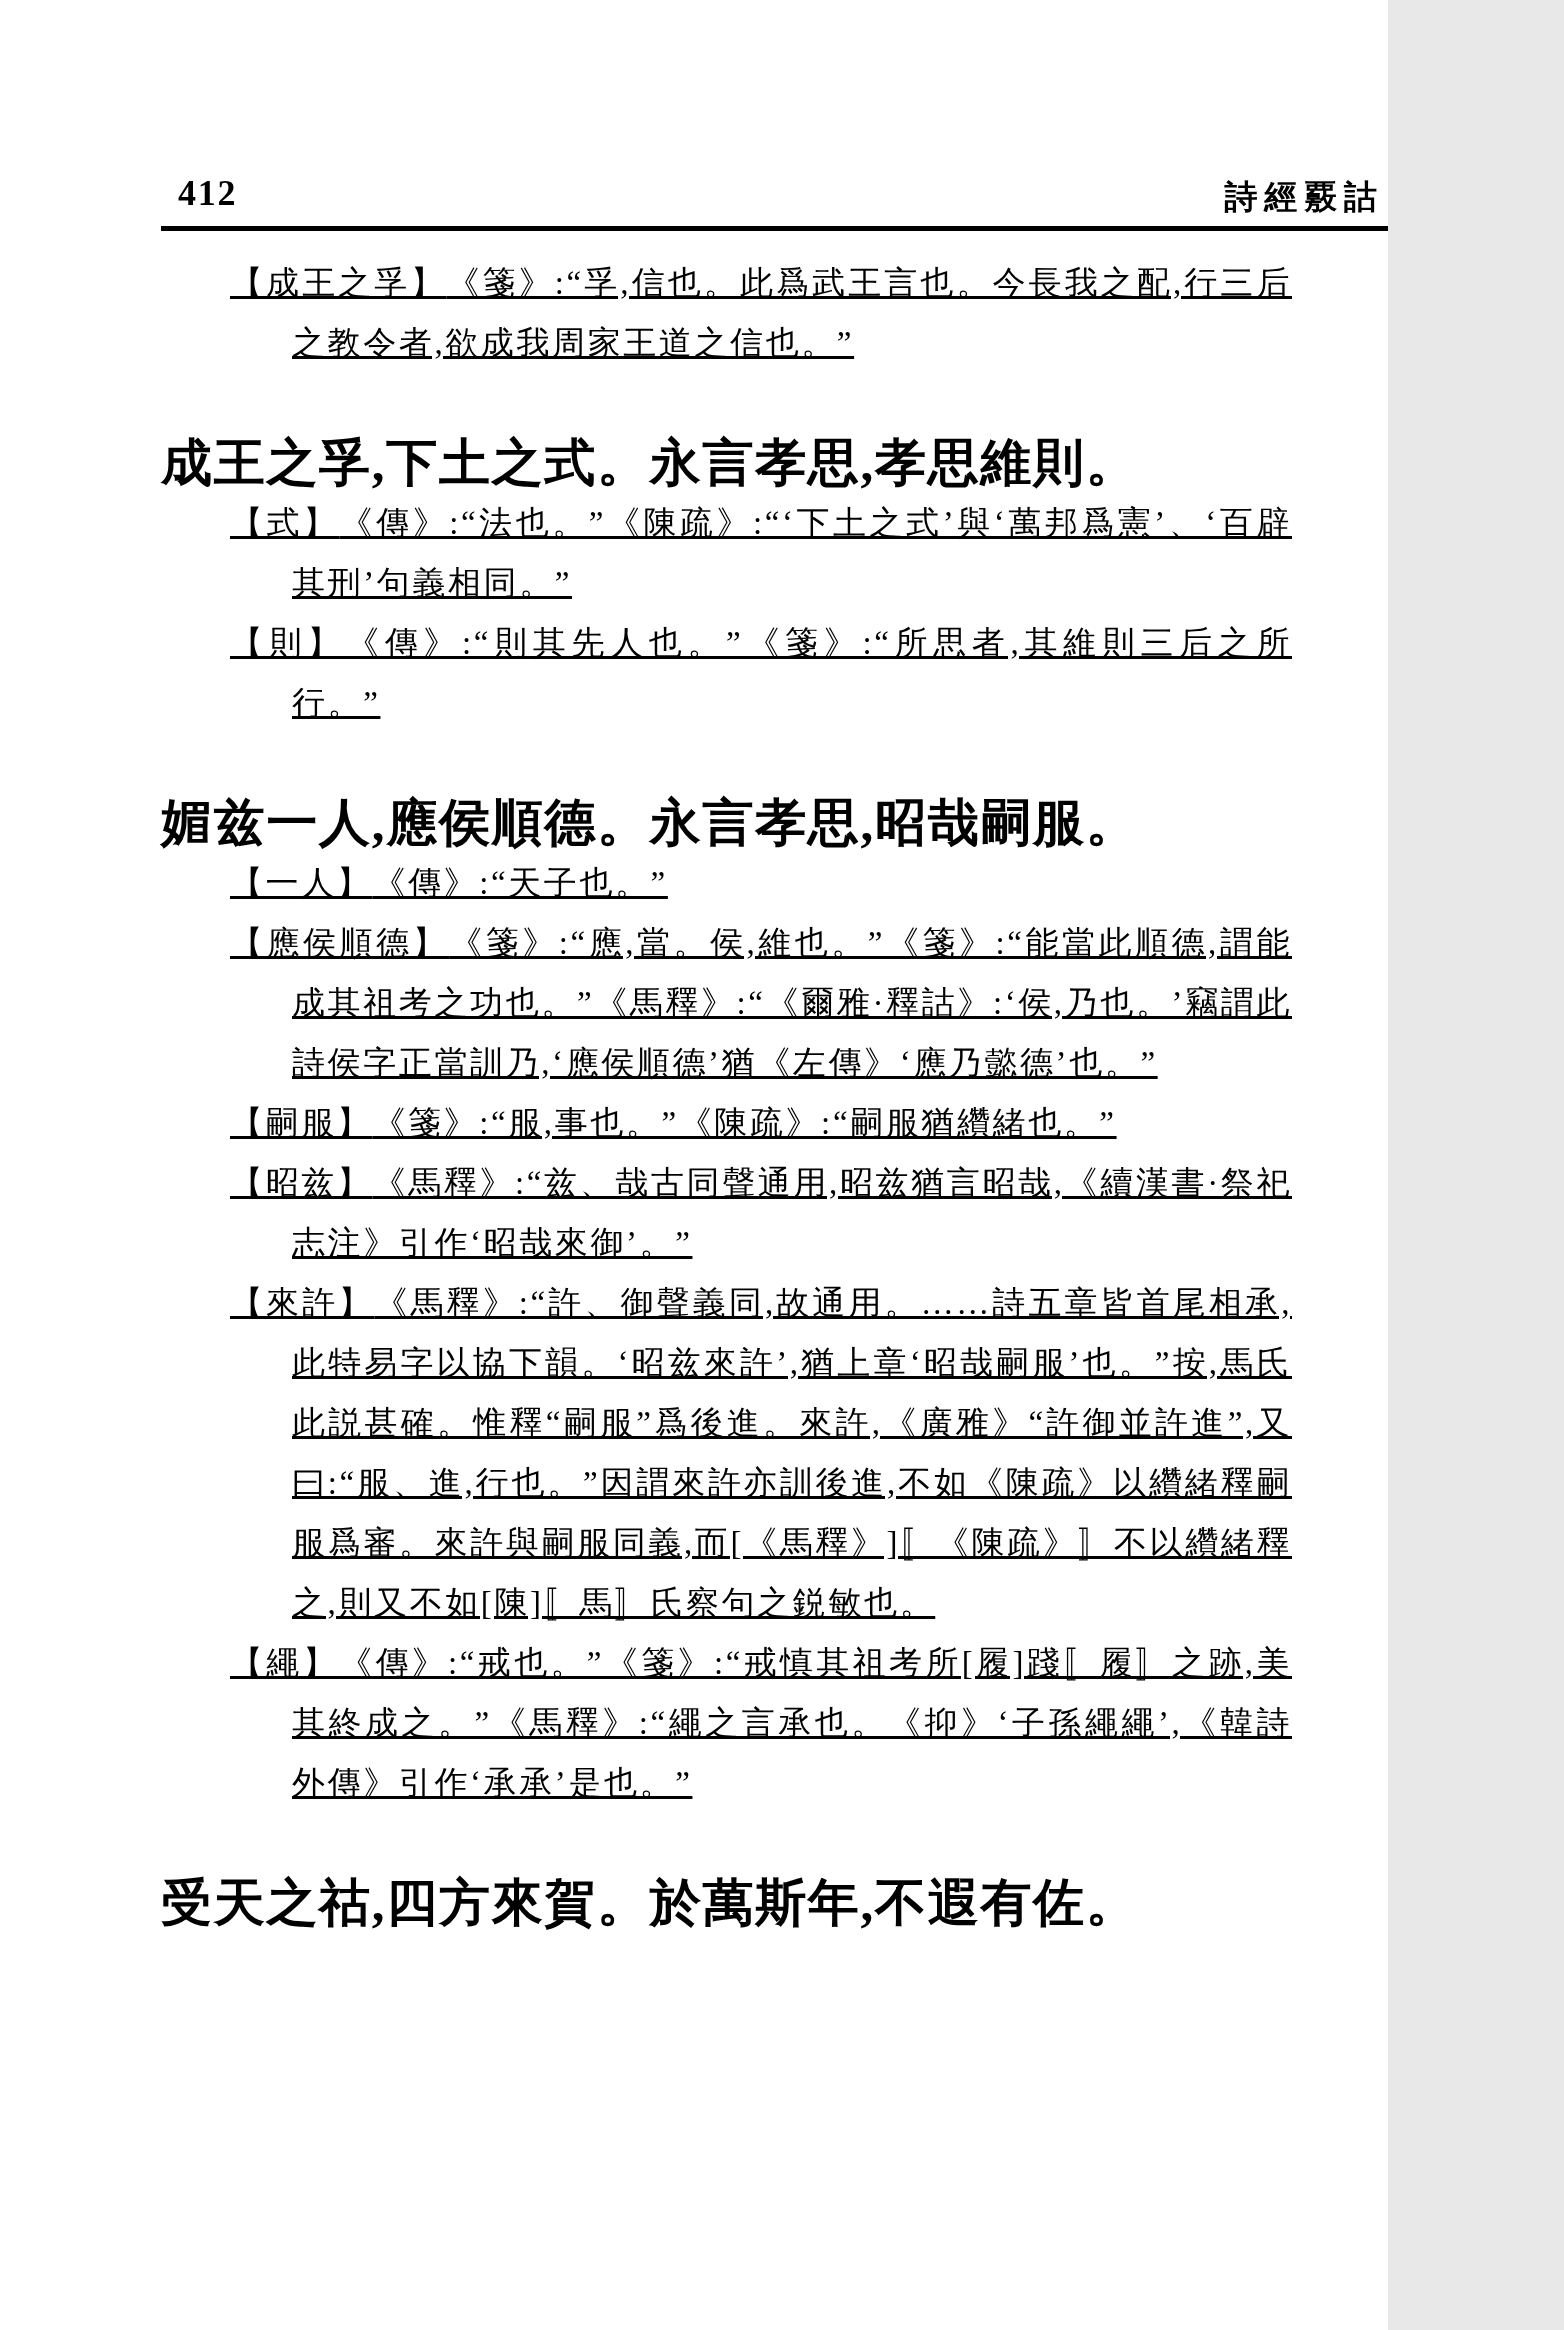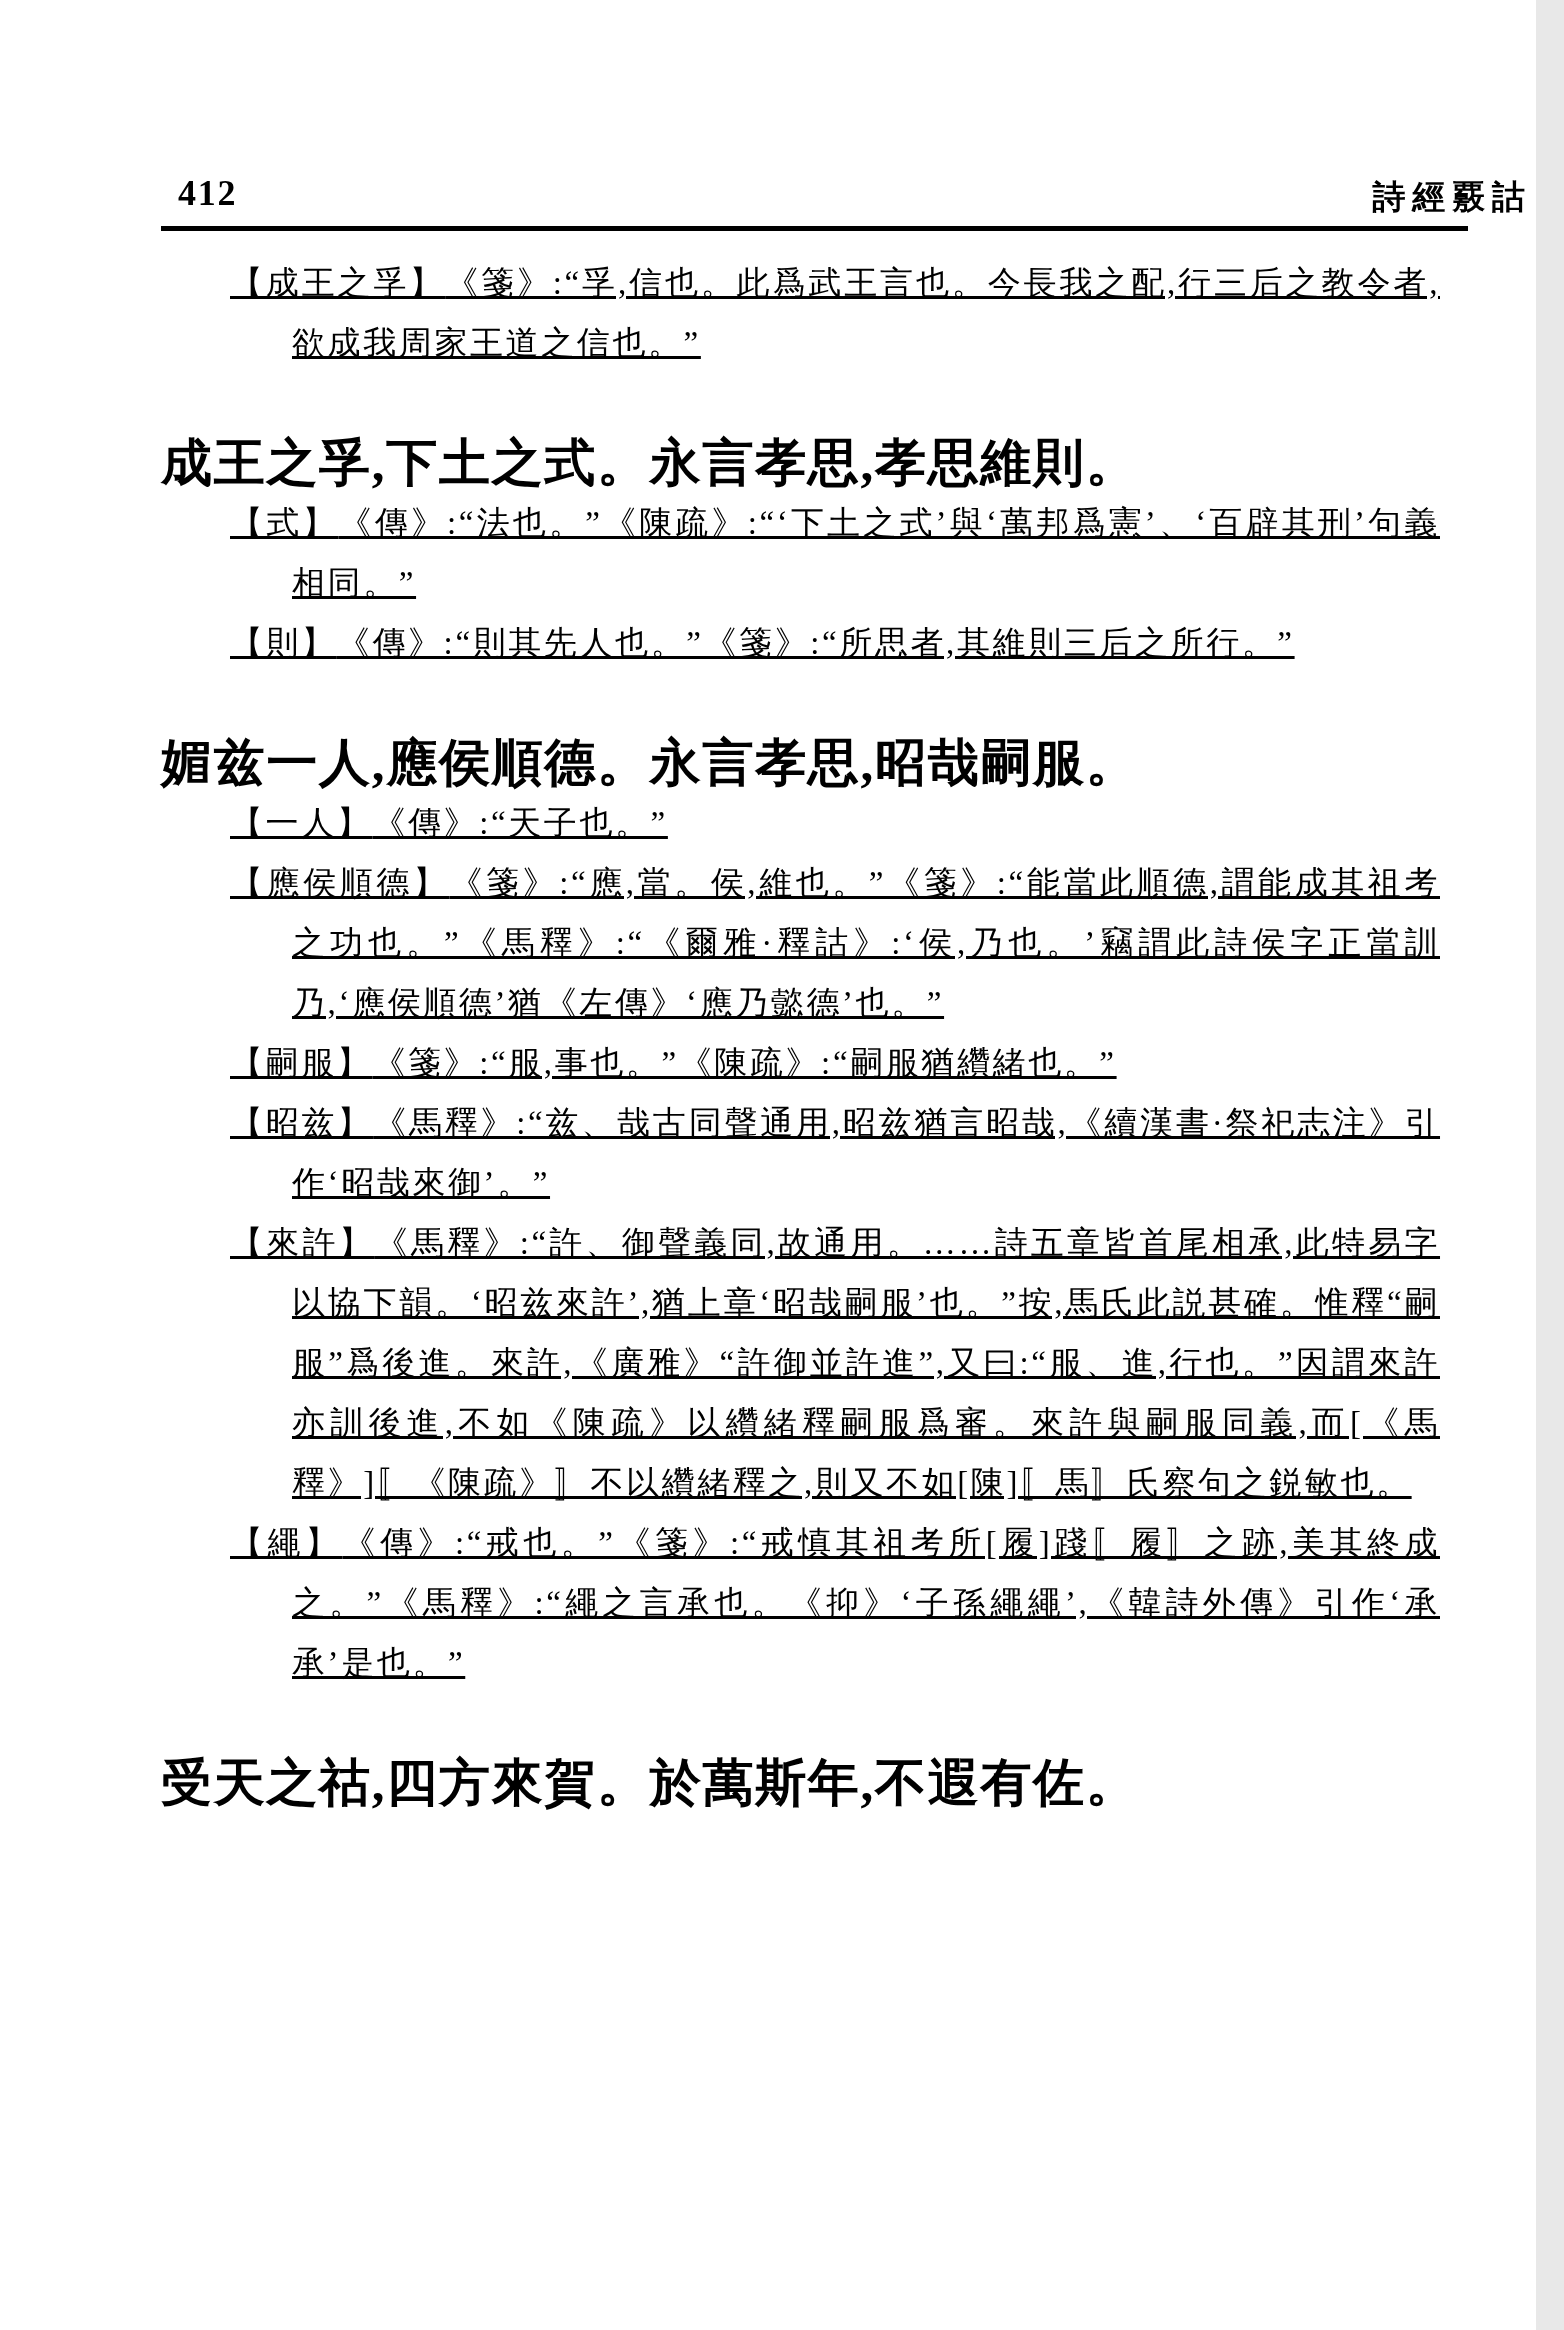--- a/index.html
+++ b/index.html
@@ -2,21 +2,21 @@
 <html lang="zh-Hant" style="font-size:13.7px"><head>
 <meta charset="utf-8">
 <style>
   html,body{margin:0;padding:0;}
   body{
     background:#e8e8e8;
     font-family:"Liberation Serif","DejaVu Serif",serif;
   }
   .page{
     position:relative;
-    width:1536px;
+    width:1388px;
     height:2330px;
     background:#ffffff;
     color:#000000;
     overflow:hidden;
   }
   .page-header{position:absolute;left:0;top:0;width:100%;height:232px;}
   .page-number{
     position:absolute;left:178px;top:172px;
     font-size:36px;font-weight:bold;letter-spacing:1.7px;
   }

